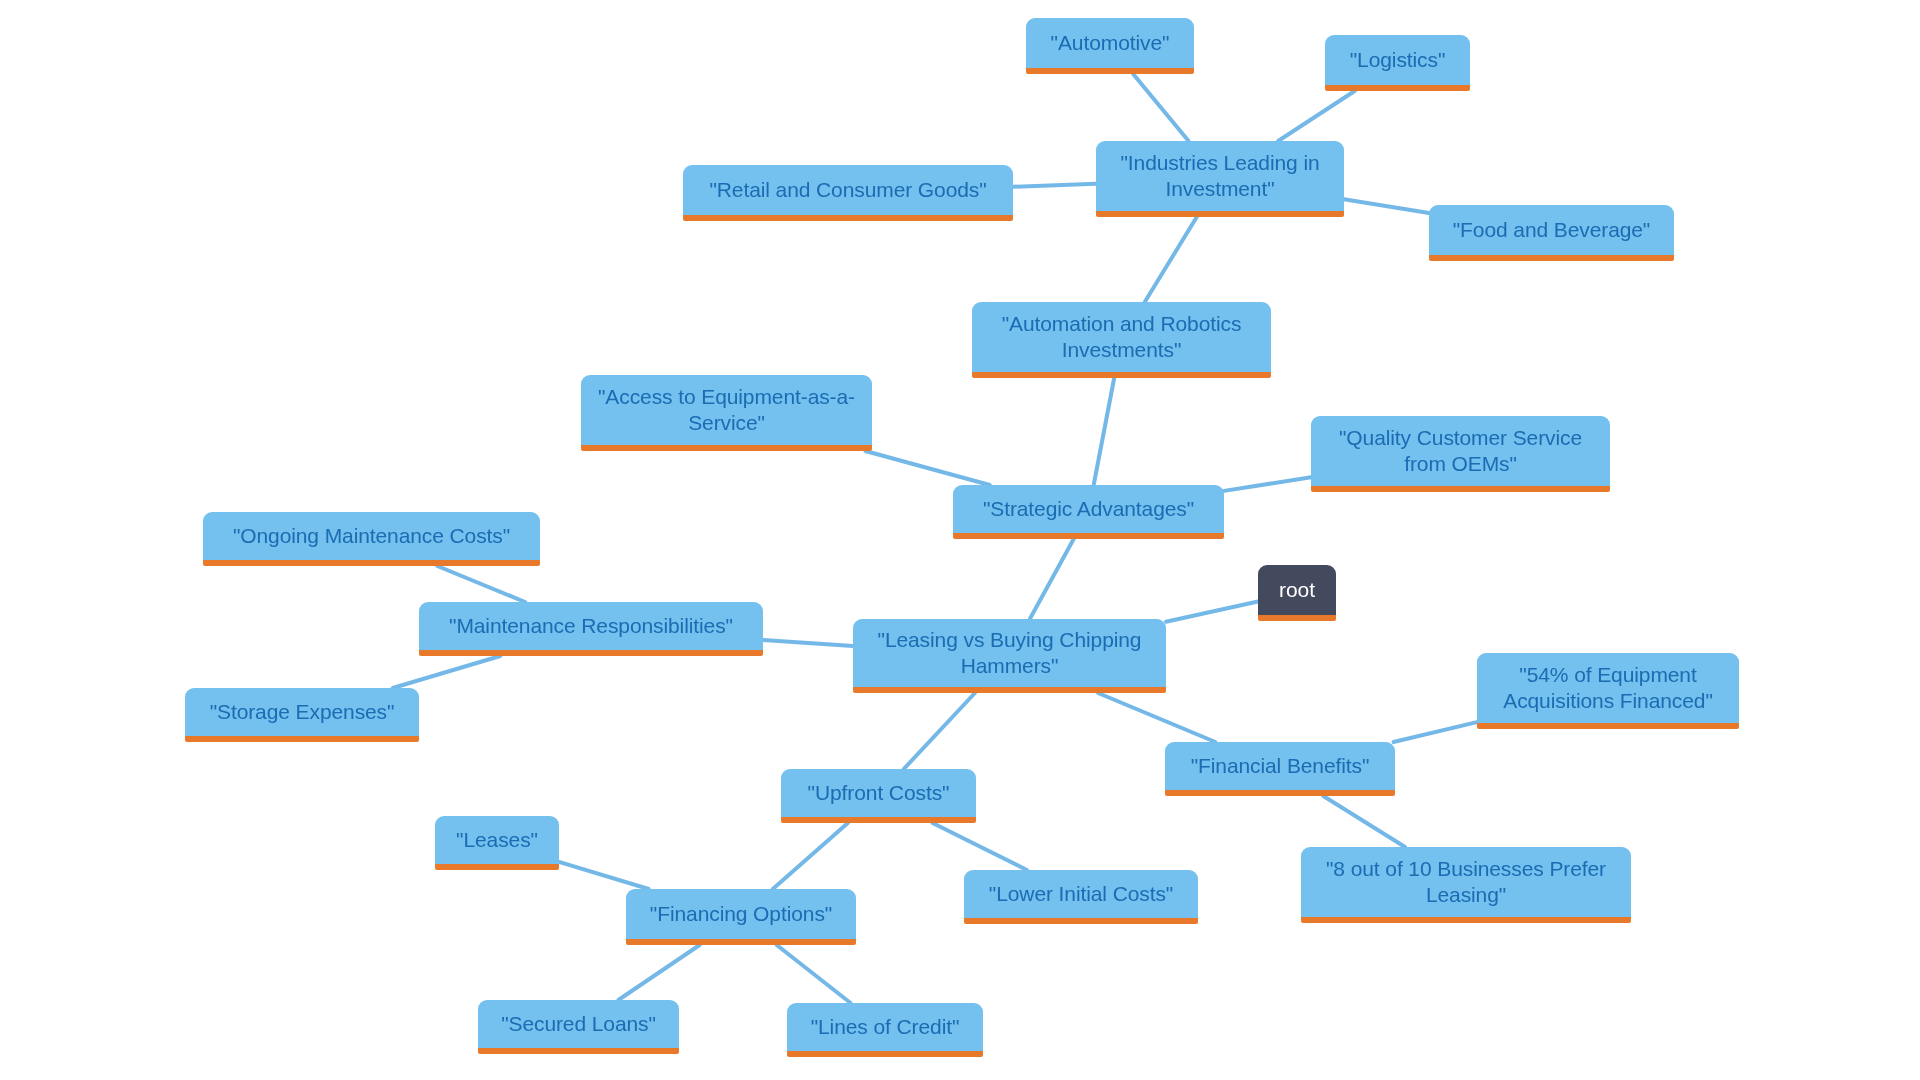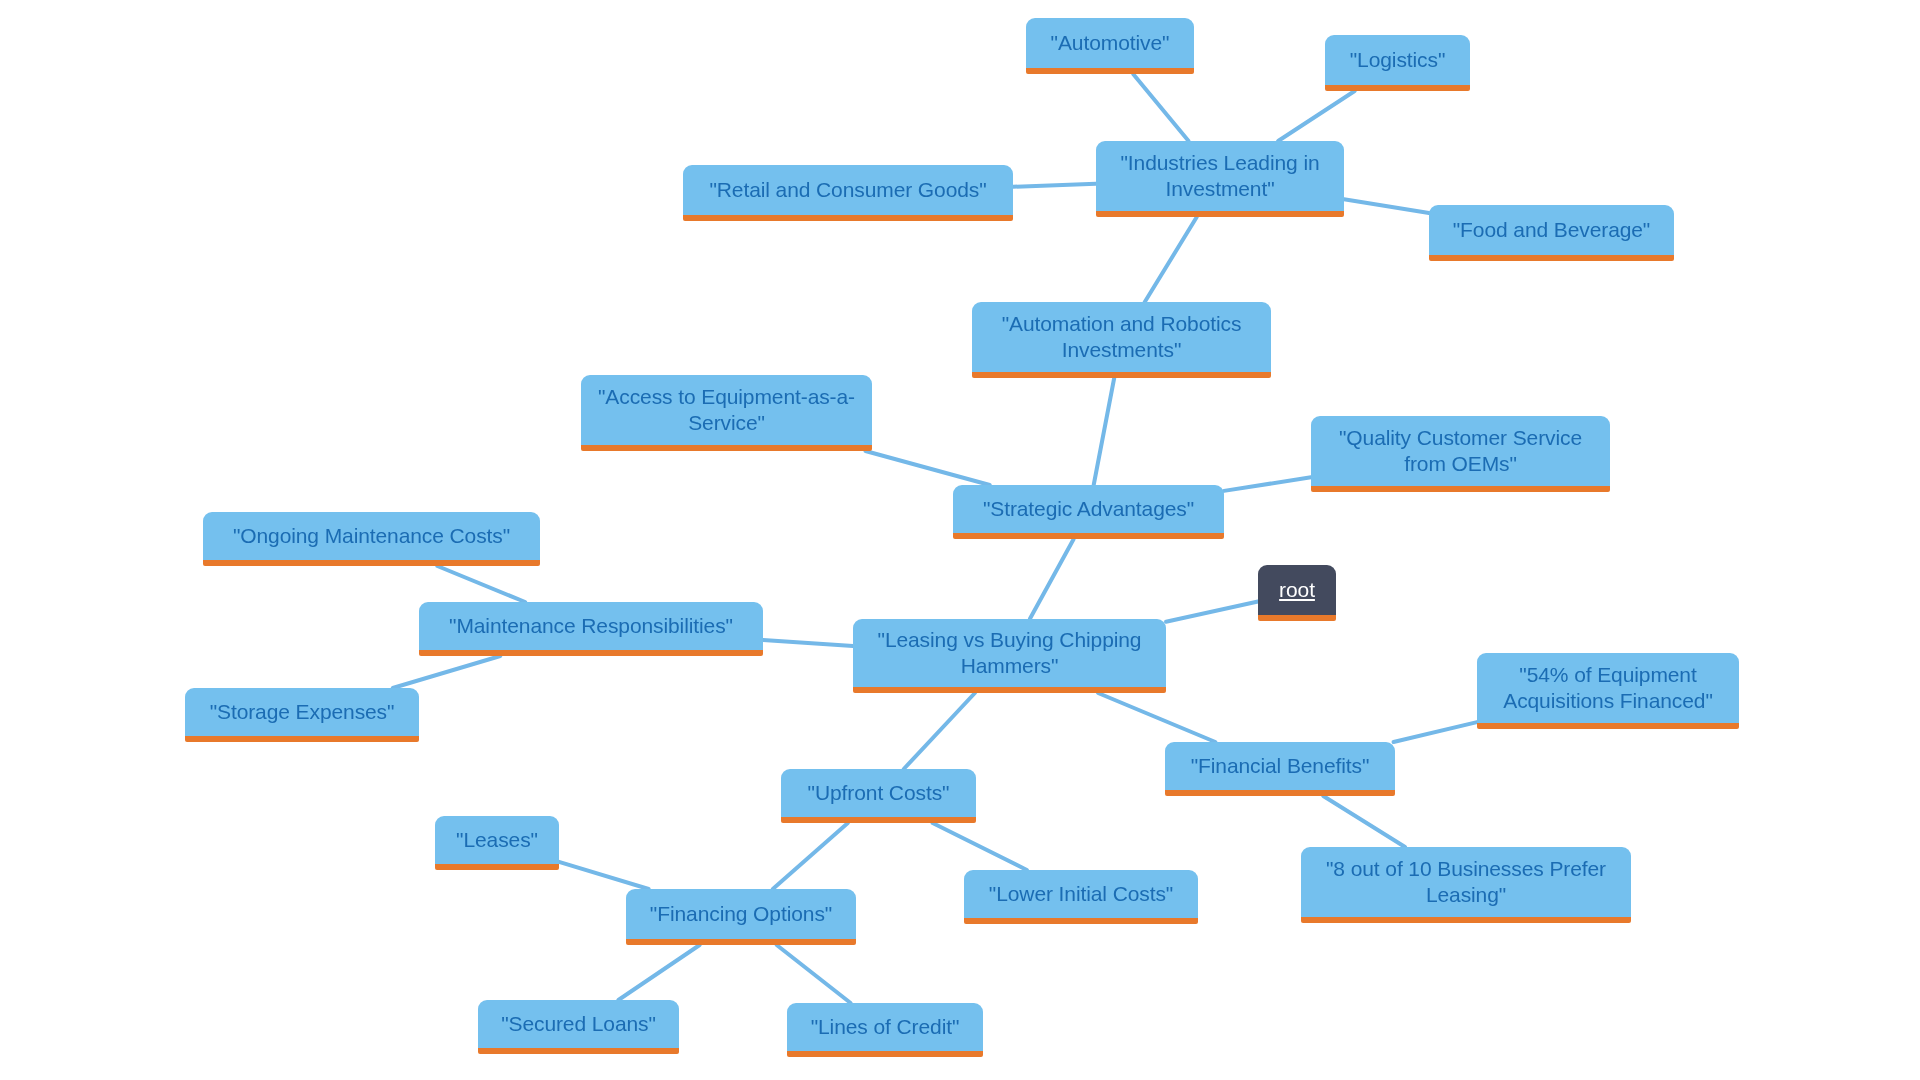--- a/index.html
+++ b/index.html
@@ -39,21 +39,20 @@
     border-bottom-right-radius: 2px;
     font-size: 21px;
     line-height: 1.22;
     padding: 4px 12px;
     letter-spacing: -0.1px;
     z-index: 2;
   }
   .node.root-node {
     background: #434a5e;
     color: #ffffff;
-    text-decoration: underline;
   }
 </style>
 </head>
 <body>
 
 <div id="canvas">
   <svg id="edge-layer">
       <line x1="1258" y1="601.5460869565218" x2="1166" y2="621.7060869565217" stroke="#74b8e8" stroke-width="4" stroke-linecap="round"></line>
       <line x1="1029.798611111111" y1="619" x2="1073.6875" y2="539" stroke="#74b8e8" stroke-width="4" stroke-linecap="round"></line>
       <line x1="1093.6802325581396" y1="485" x2="1114.2093023255813" y2="378" stroke="#74b8e8" stroke-width="4" stroke-linecap="round"></line>

